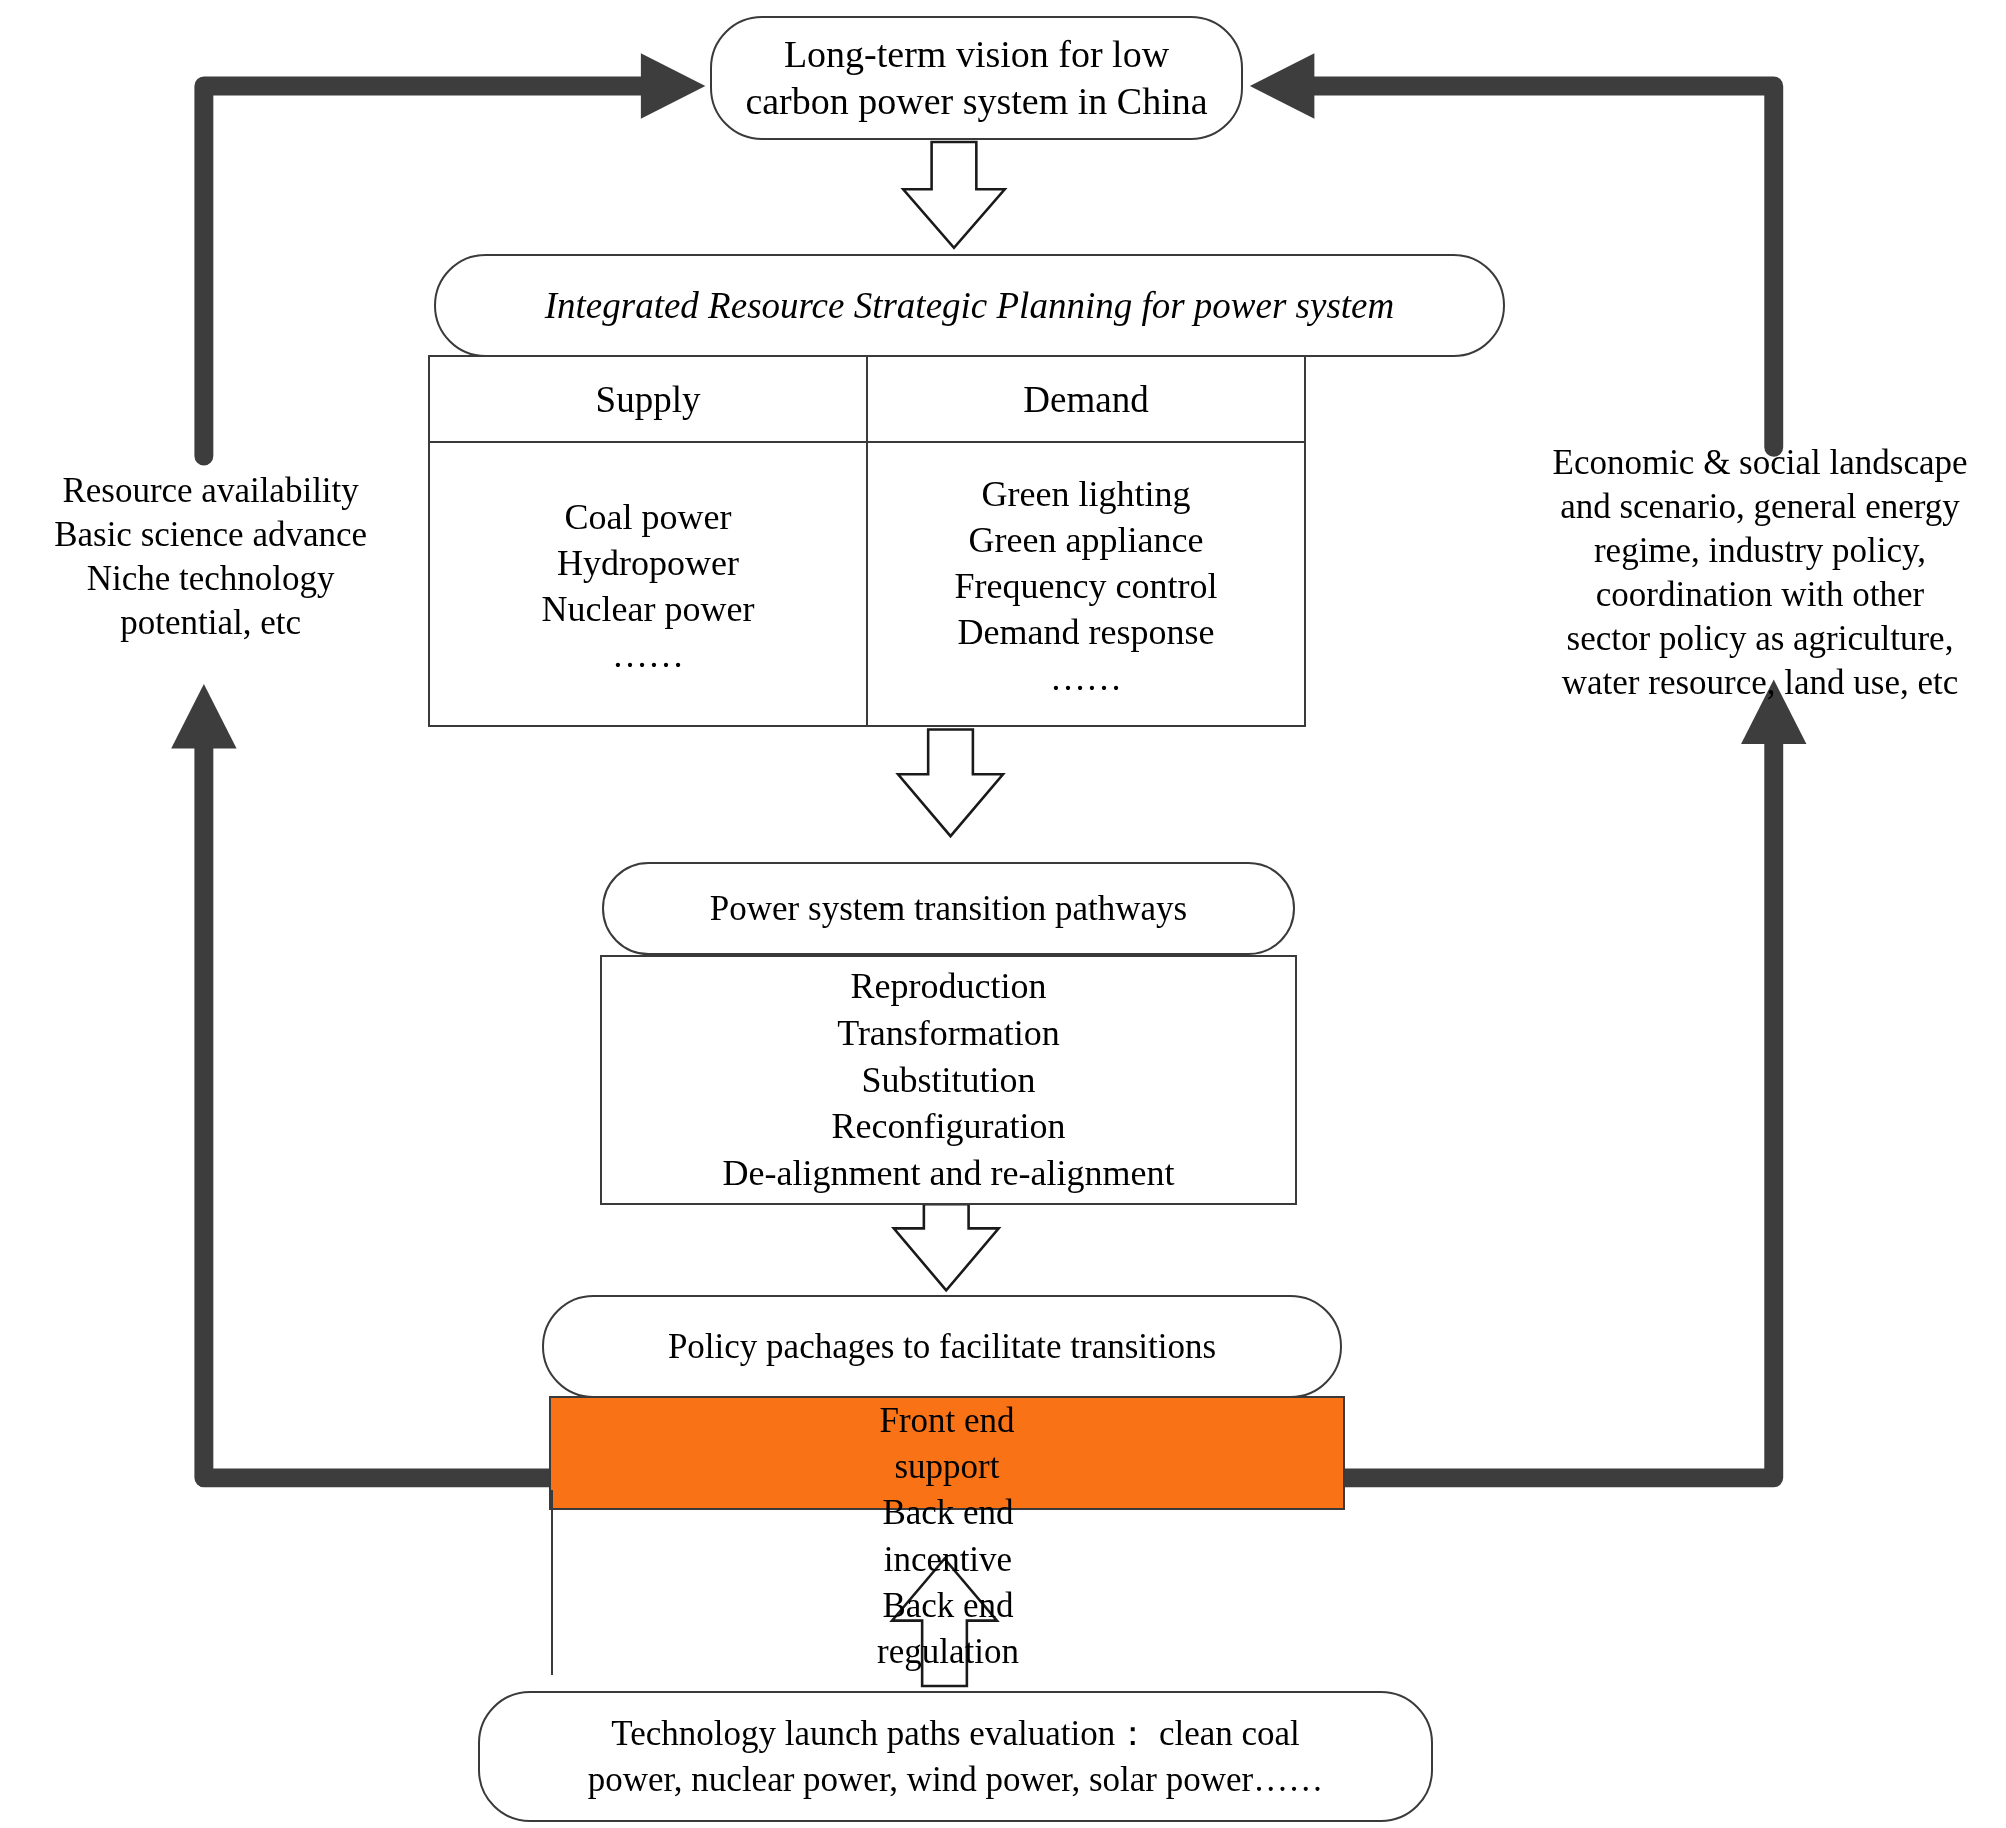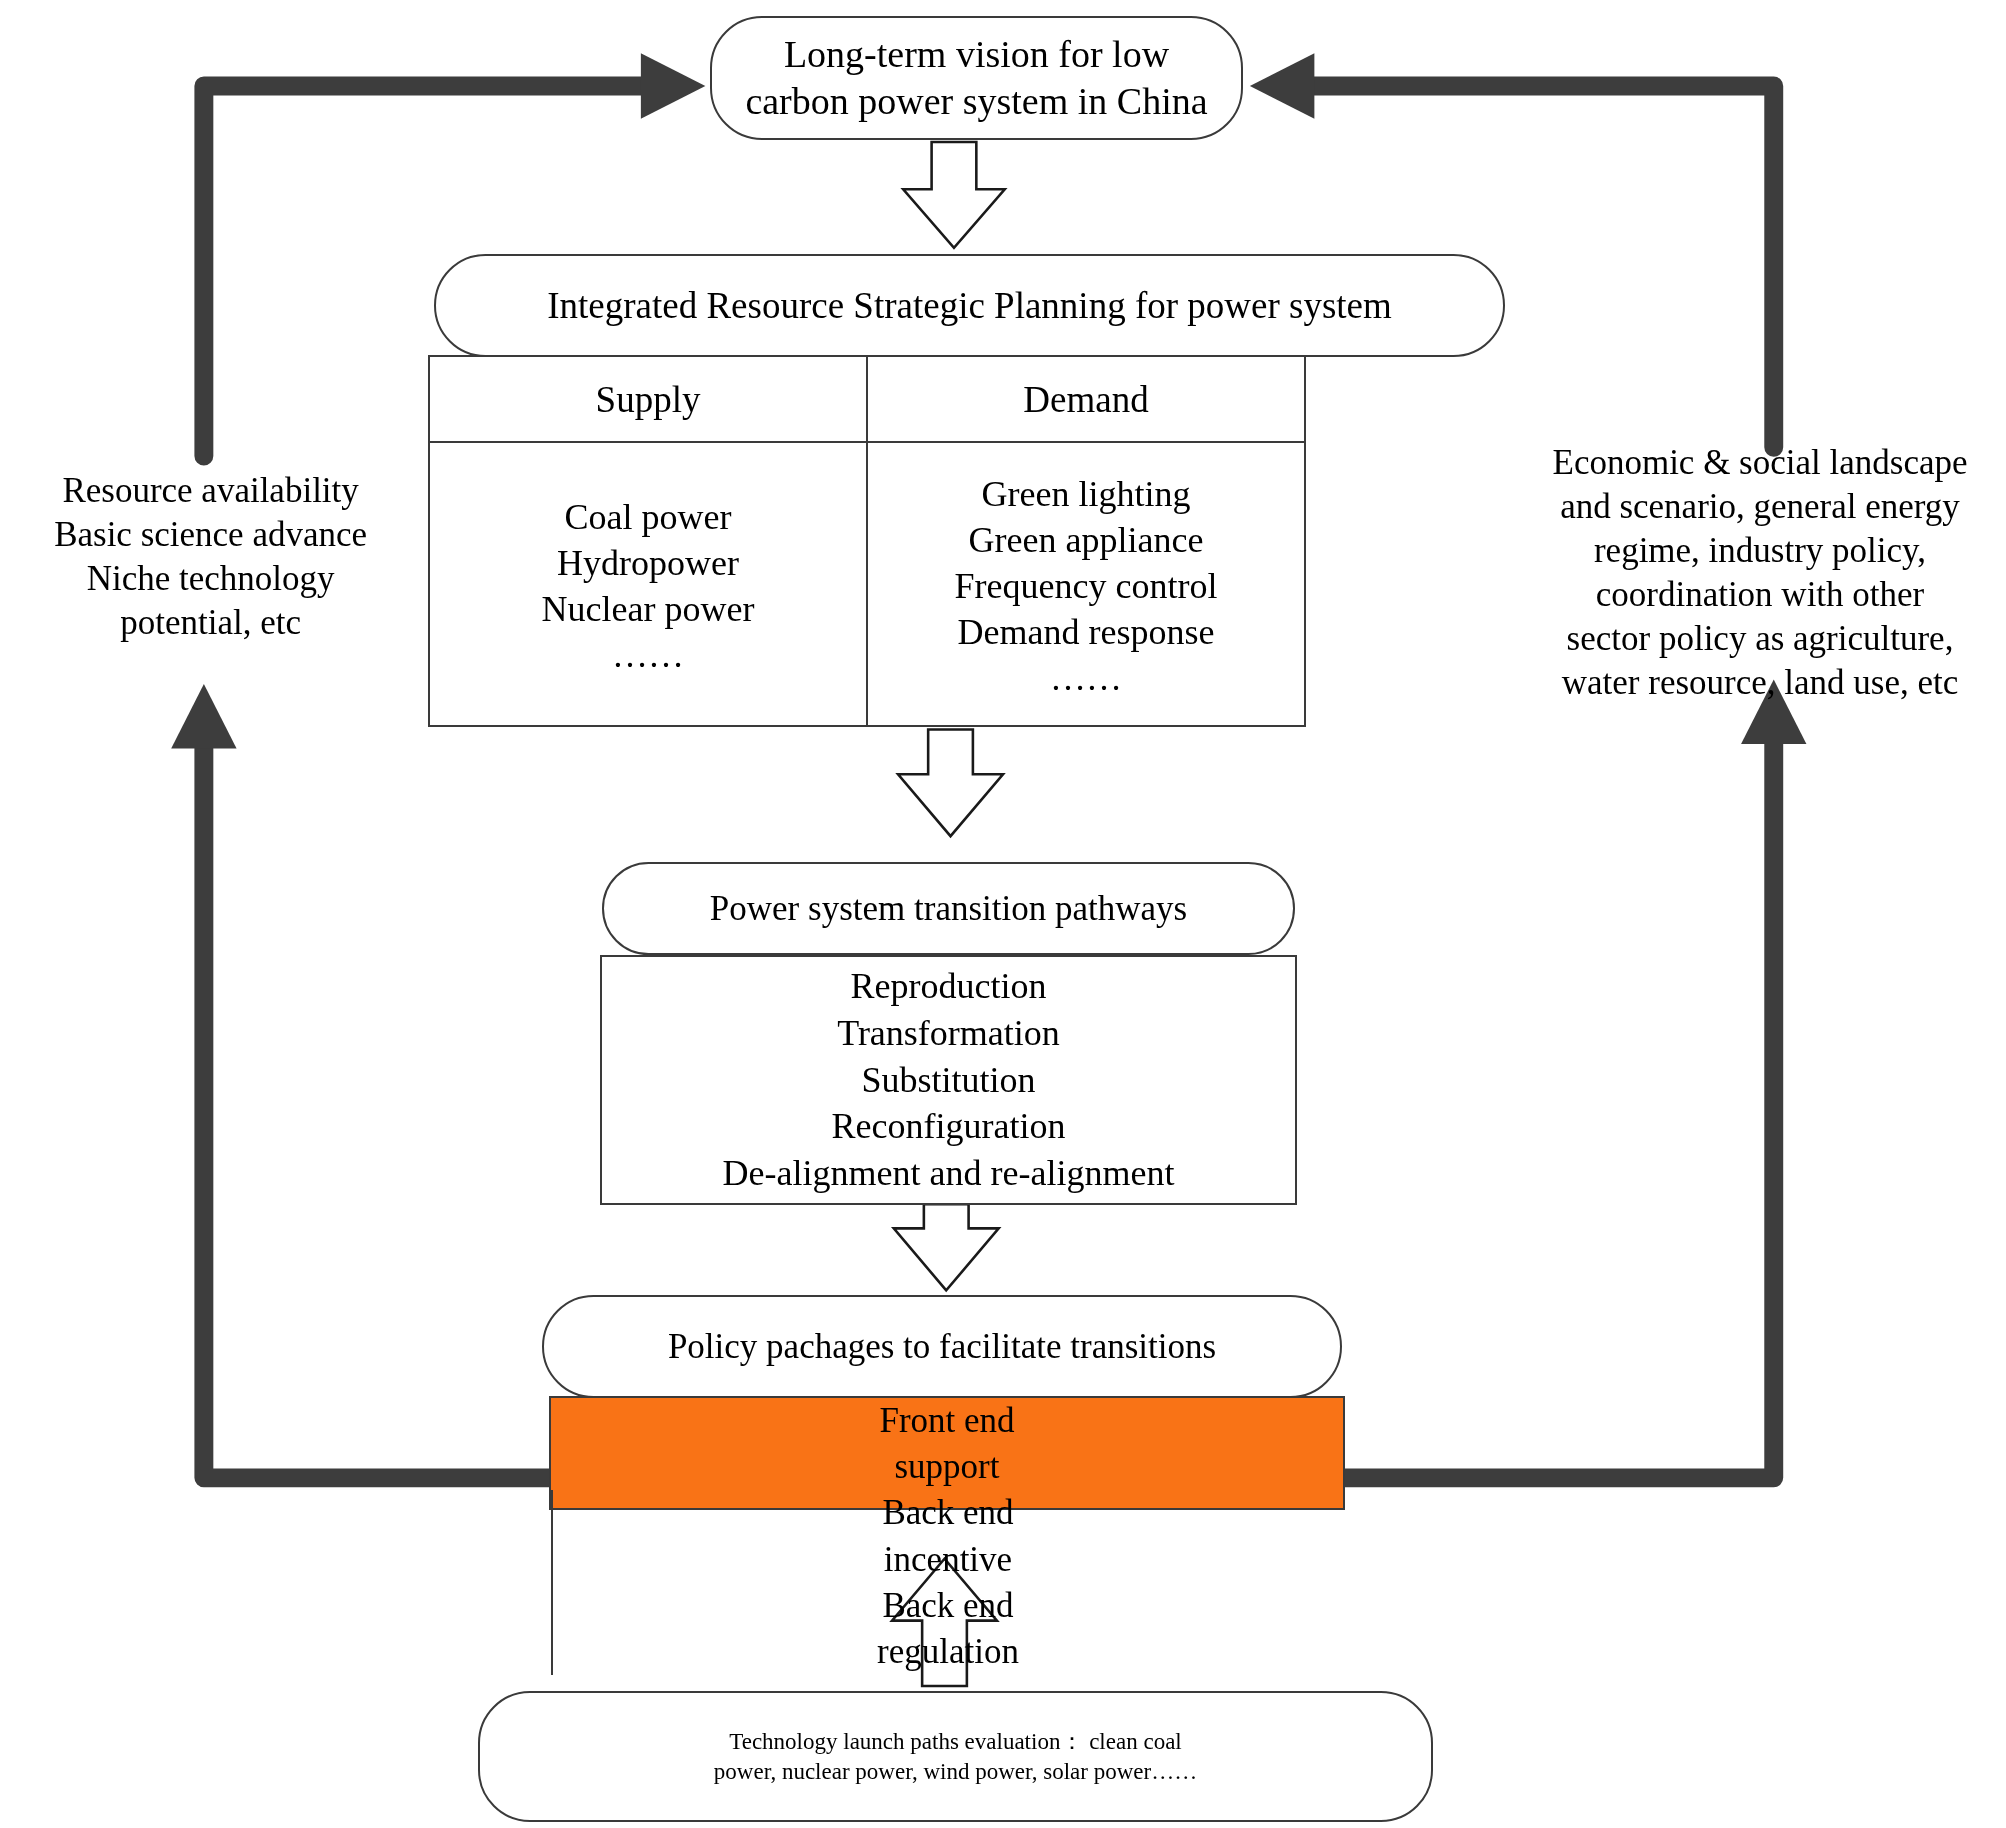--- a/index.html
+++ b/index.html
@@ -46,29 +46,29 @@
     text-align: center;
   }
   .plain-text {
     position: absolute;
     text-align: center;
     line-height: 1.18;
   }
 
   
   .fs-vision   { font-size: 38px; line-height: 1.22; }
-  .fs-irsp     { font-size: 37px; }
+  .fs-irsp     { font-size: 37px; font-style: italic; }
   .fs-colhead  { font-size: 37px; }
   .fs-cell     { font-size: 36px; line-height: 1.28; }
   .fs-side     { font-size: 35px; line-height: 1.26; }
   .fs-path     { font-size: 35px; }
   .fs-pathlist { font-size: 36px; line-height: 1.30; }
   .fs-policy   { font-size: 35px; }
   .fs-policycell { font-size: 35px; line-height: 1.32; }
-  .fs-tech     { font-size: 23px; line-height: 1.30; }
+  .fs-tech     { font-size: 35px; line-height: 1.30; }
 
   
   #vision-box        { left: 710px;  top: 15.5px;   width: 533px;  height: 124px; }
   #irsp-box          { left: 434px;  top: 254px;  width: 1071px; height: 103px; }
 
   #sd-table          { left: 428px;  top: 355px;  width: 878px; height: 372px;
                        border: 2.6px solid #3a3a3a; box-sizing: border-box; background:#fff; position:absolute; }
   #sd-table .thead   { display: flex; height: 84px; border-bottom: 2.6px solid #3a3a3a; }
   #sd-table .tbody   { display: flex; height: 282px; }
   #sd-table .col     { flex: 1 1 50%; display: flex; align-items: center; justify-content: center; }

